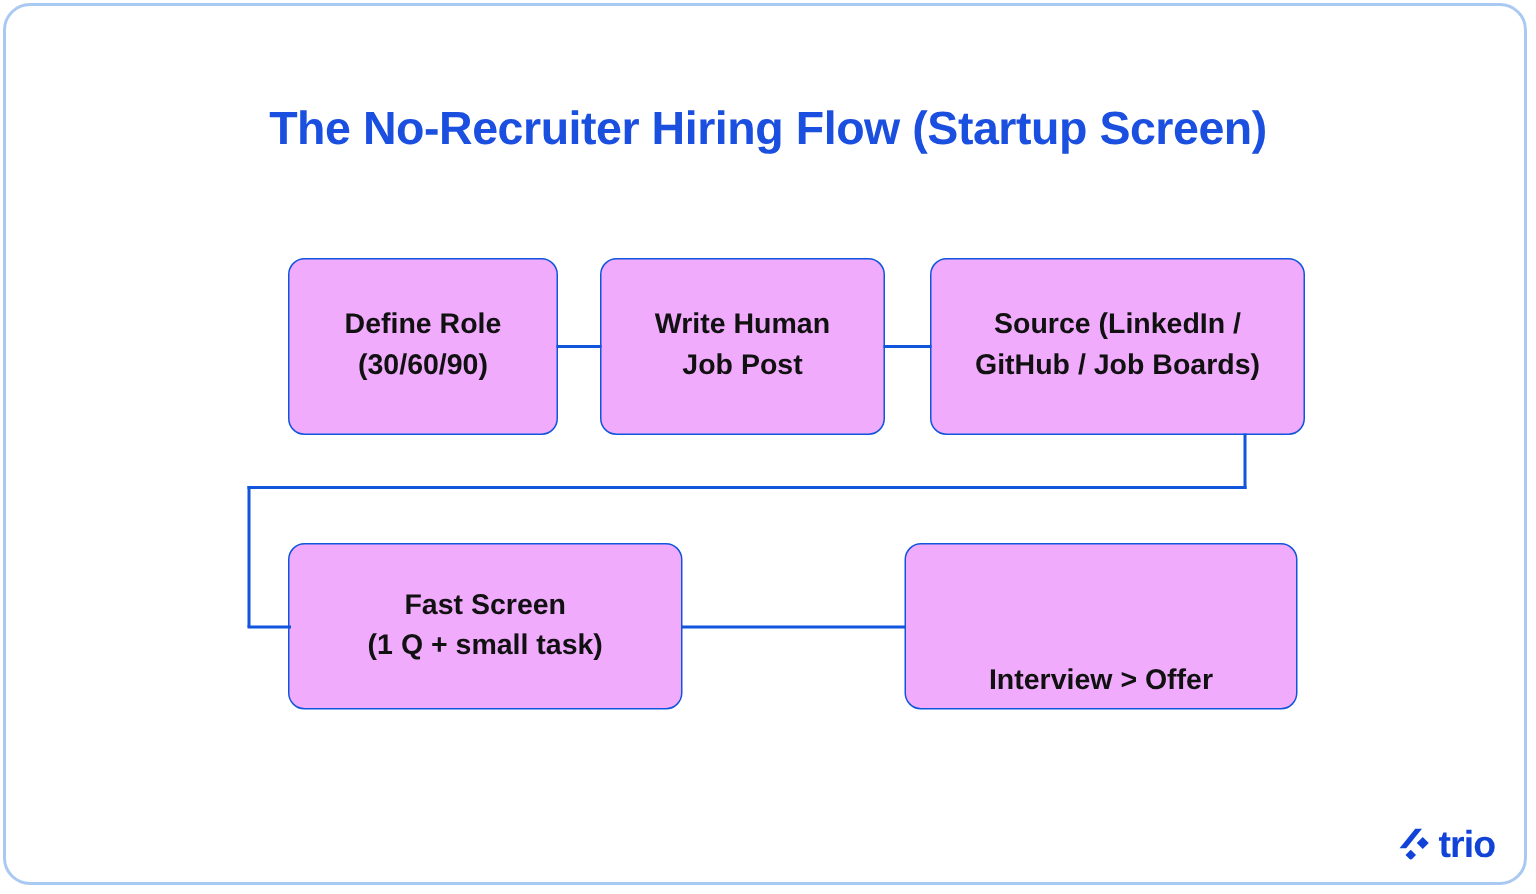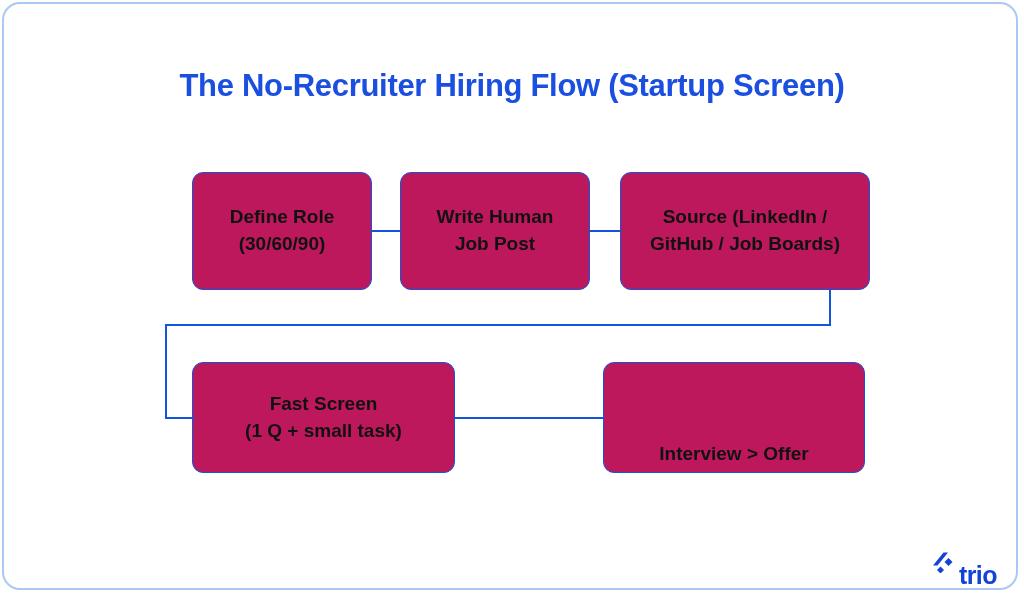--- a/index.html
+++ b/index.html
@@ -41,21 +41,21 @@
     font-weight: bold;
     letter-spacing: -0.3px;
     color: #1A4FE0;
     white-space: nowrap;
   }
   .node {
     position: absolute;
     box-sizing: border-box;
     border: 1.6px solid #1155dd;
     border-radius: 11px;
-    background: #be185d;
+    background: #f0abfc;
     display: flex;
     align-items: center;
     justify-content: center;
     text-align: center;
     color: #111111;
     font-size: 19px;
     font-weight: bold;
     line-height: 1.42;
     padding: 4px 10px;
   }
@@ -82,21 +82,21 @@
   #trio-logo .mark {
     position: absolute;
     left: 0;
     top: 3px;
     width: 26px;
     height: 22px;
   }
   #trio-logo .wordmark {
     position: absolute;
     left: 29px;
-    top: 12px;
+    top: 0px;
     font-size: 25px;
     font-weight: bold;
     letter-spacing: -0.6px;
     color: #1243d8;
     line-height: 30px;
   }
 </style>
 </head>
 <body>
 

